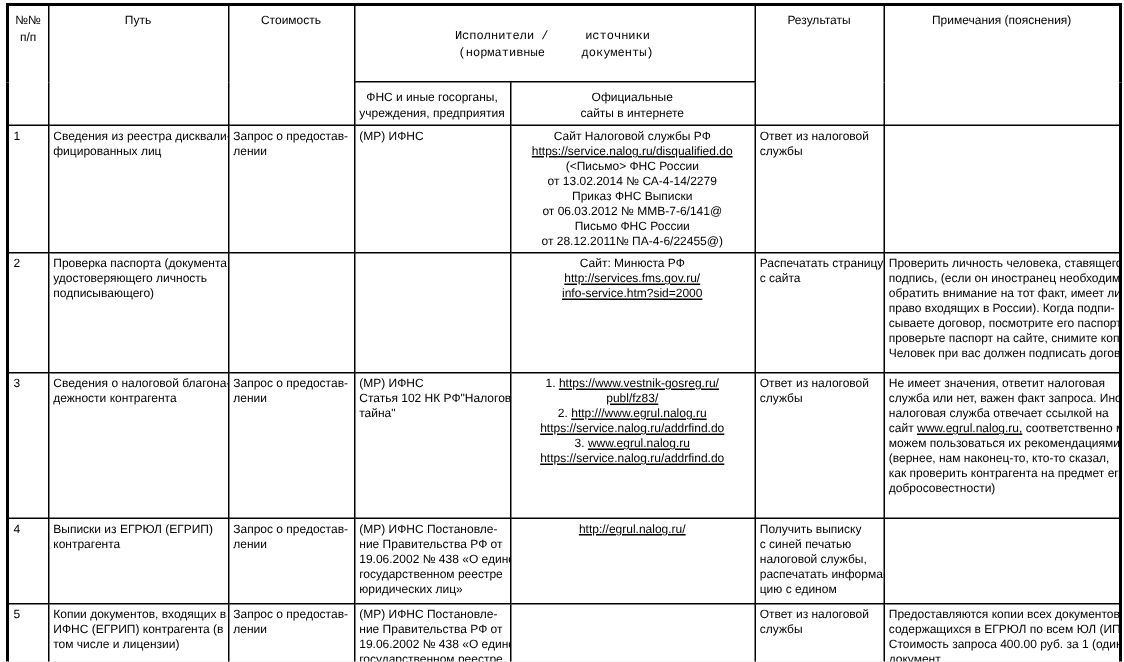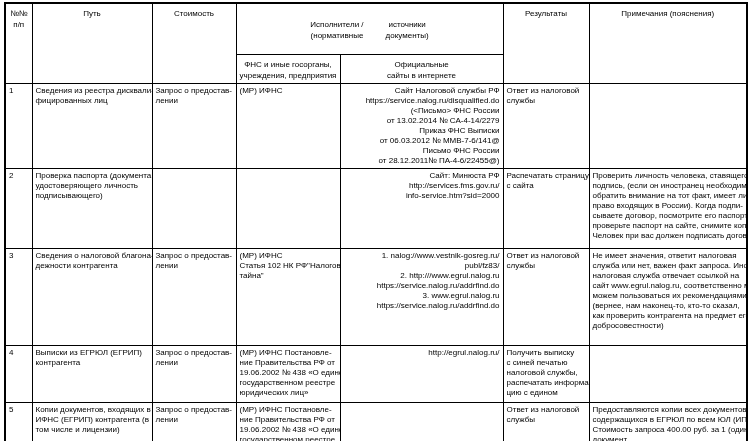--- a/index.html
+++ b/index.html
@@ -17,26 +17,26 @@
     border: 1px solid #000; vertical-align: top;
     padding: 2px 3px; overflow: hidden;
   }
   table.doc th {
     font-weight: normal; text-align: center; white-space: pre-line;
     line-height: 11px; padding-top: 4px;
   }
   tr.hrow-1 { height: 24px; }
   tr.hrow-2 { height: 29px; }
   .exec-wrap { display: flex; justify-content: center; gap: 22px; }
-  .exec-wrap div { white-space: pre-line; text-align: center; }
+  .exec-wrap div { white-space: pre-line; text-align: center; font-family: Liberation Mono, monospace; }
   td .line { white-space: nowrap; }
   td.c-num  { text-align: left; padding-left: 6px; }
   td.c-sites { text-align: right; }
-  td.c-sites .line { white-space: nowrap; }
-  .link { cursor: pointer; }
+  td.c-sites .line { white-space: nowrap; text-align: center; }
+  .link { text-decoration: underline; cursor: pointer; }
 </style>
 </head>
 <body>
 
 <div class="page">
   <table class="doc">
     <colgroup>
       <col style="width:27px">
         <col style="width:120px">
         <col style="width:84px">
@@ -142,21 +142,21 @@
           <td class="c-action">
             <div class="line">Запрос о предостав-</div>
             <div class="line">лении</div>
           </td>
           <td class="c-fns">
             <div class="line">(МР) ИФНС</div>
             <div class="line">Статья 102 НК РФ"Налоговая</div>
             <div class="line">тайна"</div>
           </td>
           <td class="c-sites">
-            <div class="line"><span>1. </span><span class="link">nalog://www.vestnik-gosreg.ru/</span></div>
+            <div class="line"><span>1. </span><span class="link">https://www.vestnik-gosreg.ru/</span></div>
             <div class="line"><span class="link">publ/fz83/</span></div>
             <div class="line"><span>2. </span><span class="link">http:///www.egrul.nalog.ru</span></div>
             <div class="line"><span class="link">https://service.nalog.ru/addrfind.do</span></div>
             <div class="line"><span>3. </span><span class="link">www.egrul.nalog.ru</span></div>
             <div class="line"><span class="link">https://service.nalog.ru/addrfind.do</span></div>
           </td>
           <td class="c-results">
             <div class="line">Ответ из налоговой</div>
             <div class="line">службы</div>
           </td>

